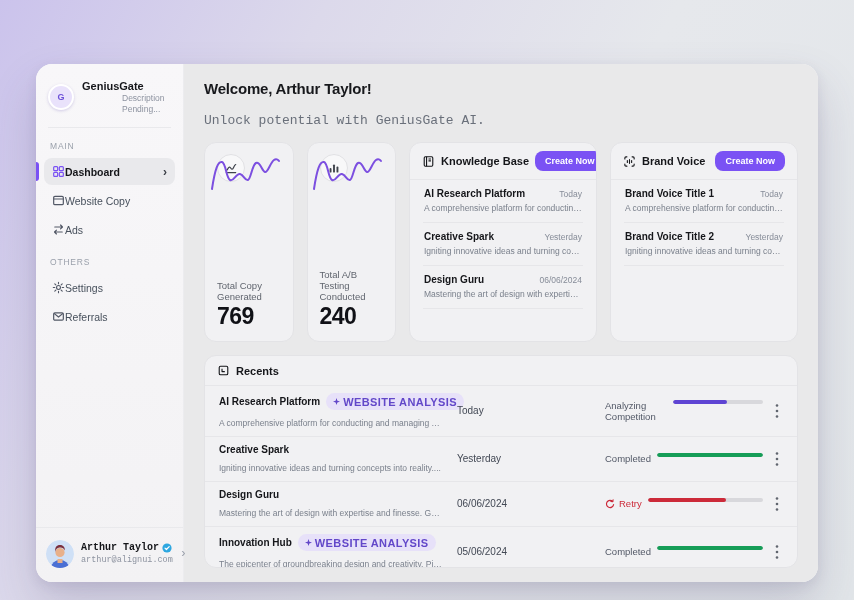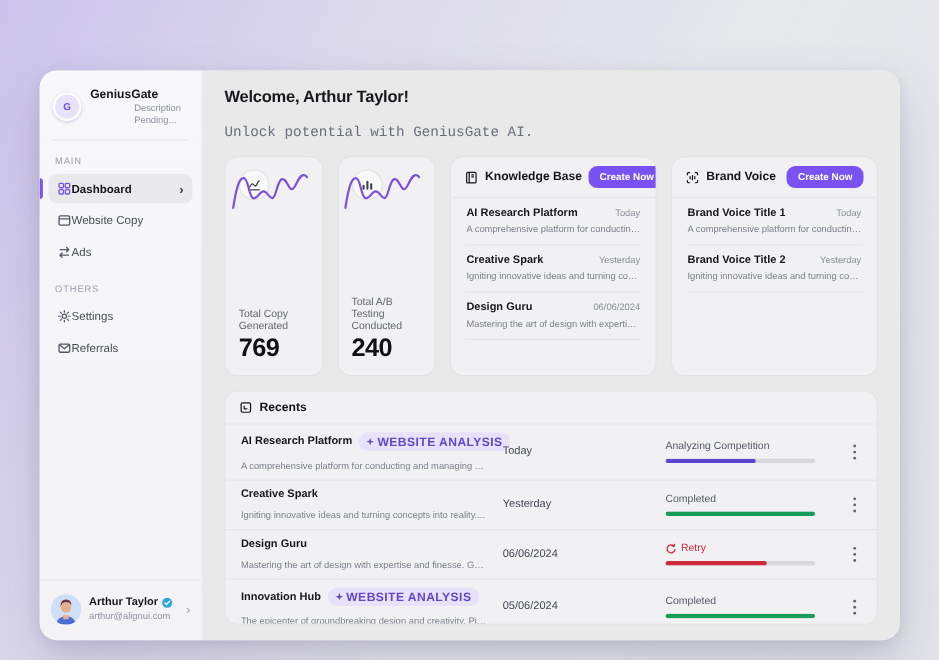--- a/index.html
+++ b/index.html
@@ -30,21 +30,21 @@
   .nav-label { padding:13px 14px 6px; font-size:8.5px; font-weight:normal; letter-spacing:0.8px; color:#9aa0ab; }
   .nav-item {
     margin:1px 8px; height:27px; border-radius:8px; display:flex; align-items:center; 
     padding:0 8px; font-size:10.5px; color:#47505c; cursor:pointer; position:relative;
   }
   .nav-item svg { width:13px; height:13px; flex:none; }
   .nav-item.active { background:#e9e9ec; color:#15161a; font-weight:bold; }
   .active-bar { position:absolute; left:-8px; top:4px; width:3px; height:19px; border-radius:0 4px 4px 0; }
   .nav-chevron { margin-left:auto; font-size:12px; color:#3c4048; line-height:1; }
   .side-user {
-    margin-top:auto; border-top:1px solid #e9e9ec; padding:12px 10px 14px; display:flex; align-items:center; gap:7px;
+    margin-top:auto; border-top:1px solid #e9e9ec; padding:12px 10px 14px; display:flex; align-items:center; gap:7px;font-family:Liberation Mono, monospace;
   }
   .avatar { width:28px; height:28px; border-radius:50%; overflow:hidden; flex:none; }
   .user-name { font-size:10px; font-weight:bold; color:#15161a; display:flex; align-items:center; gap:3px; line-height:1.4; }
   .user-email { font-size:8.5px; color:#8d93a0; line-height:1.3; }
   .user-chevron { margin-left:auto; font-size:12px; color:#9aa0ab; }
   
   .main { flex:1; background:#e9e9ea; padding:16px 20px 14px; display:flex; flex-direction:column; min-width:0; }
   .h1 { font-size:15px; font-weight:800; color:#17181c; letter-spacing:-0.2px; }
   .sub { font-size:13px; color:#696f7a; margin-top:16px;font-family:Liberation Mono, monospace; }
   .top-grid { margin-top:14px; display:grid; grid-template-columns:192px 1fr 1fr; gap:13px; height:200px; }
@@ -82,21 +82,21 @@
   }
   .r-title-row { display:flex; align-items:center; gap:6px; min-width:0; }
   .r-title { font-size:10px; font-weight:bold; color:#15161a; white-space:nowrap; }
   .badge {
     display:inline-flex; align-items:center; gap:3px; background:#e7e1f9; color:#6247c9;
     font-size:11px; font-weight:bold; letter-spacing:0.4px; padding:2.5px 7px; border-radius:999px; white-space:nowrap;
   }
   .badge svg { width:7px; height:7px; }
   .r-desc { margin-top:8px; font-size:8.5px; color:#7a808c; white-space:nowrap; overflow:hidden; text-overflow:ellipsis; padding-right:14px; }
   .r-date { font-size:10px; color:#424854; }
-  .r-status { display:flex; flex-direction:column; gap:6px; }
+  .r-status { display:flex; gap:6px; }
   .r-status-label { font-size:9.5px; color:#525866; display:flex; align-items:center; gap:4px; }
   .r-status-label svg { width:10px; height:10px; }
   .track { width:136px; height:4px; border-radius:2px; background:#d8d8dc; overflow:hidden; }
   .fill { height:100%; border-radius:2px; }
   .kebab { justify-self:end; width:16px; height:22px; display:grid; place-items:center; cursor:pointer; }
   .verified { width:10px; height:10px; }
 </style>
 </head>
 <body>
 

